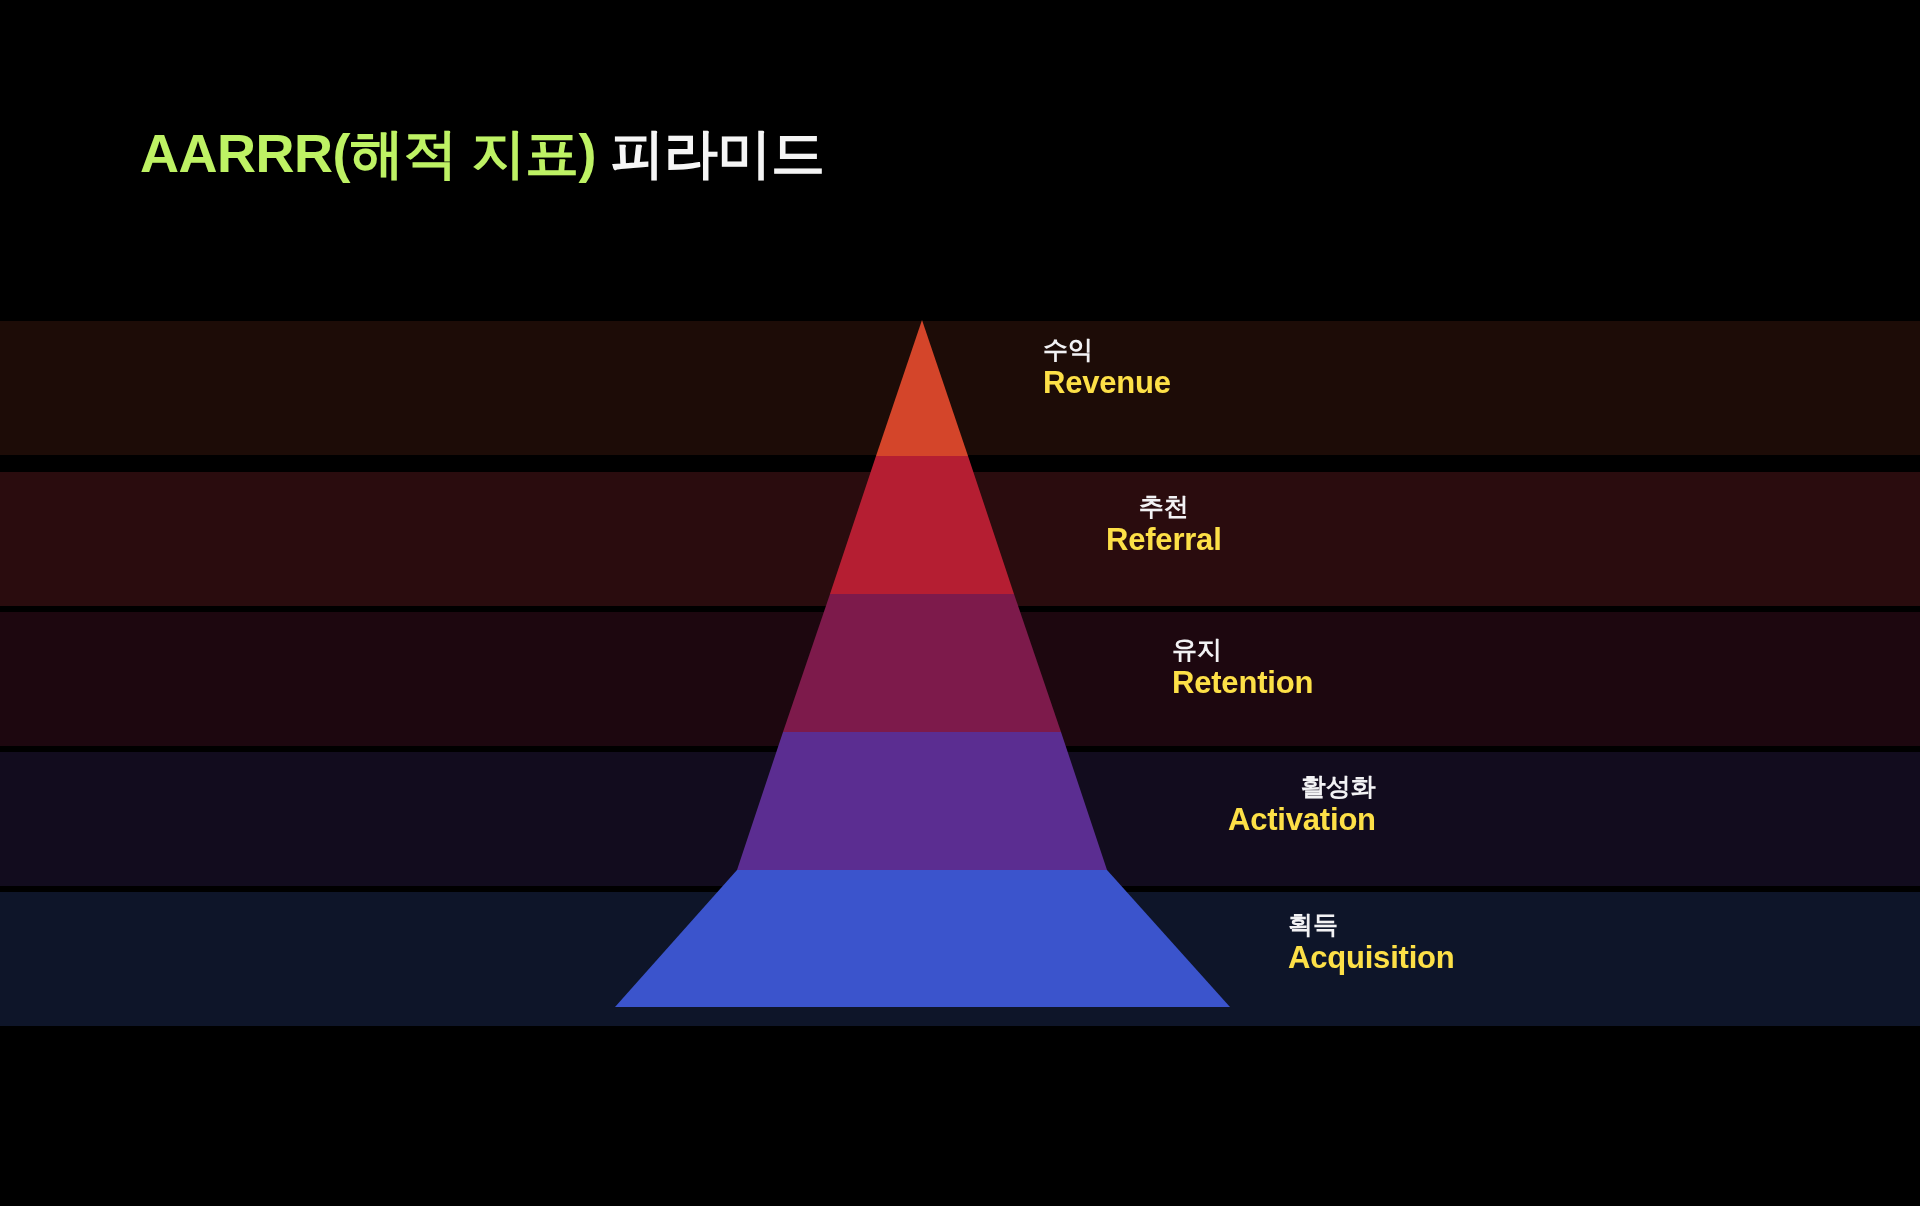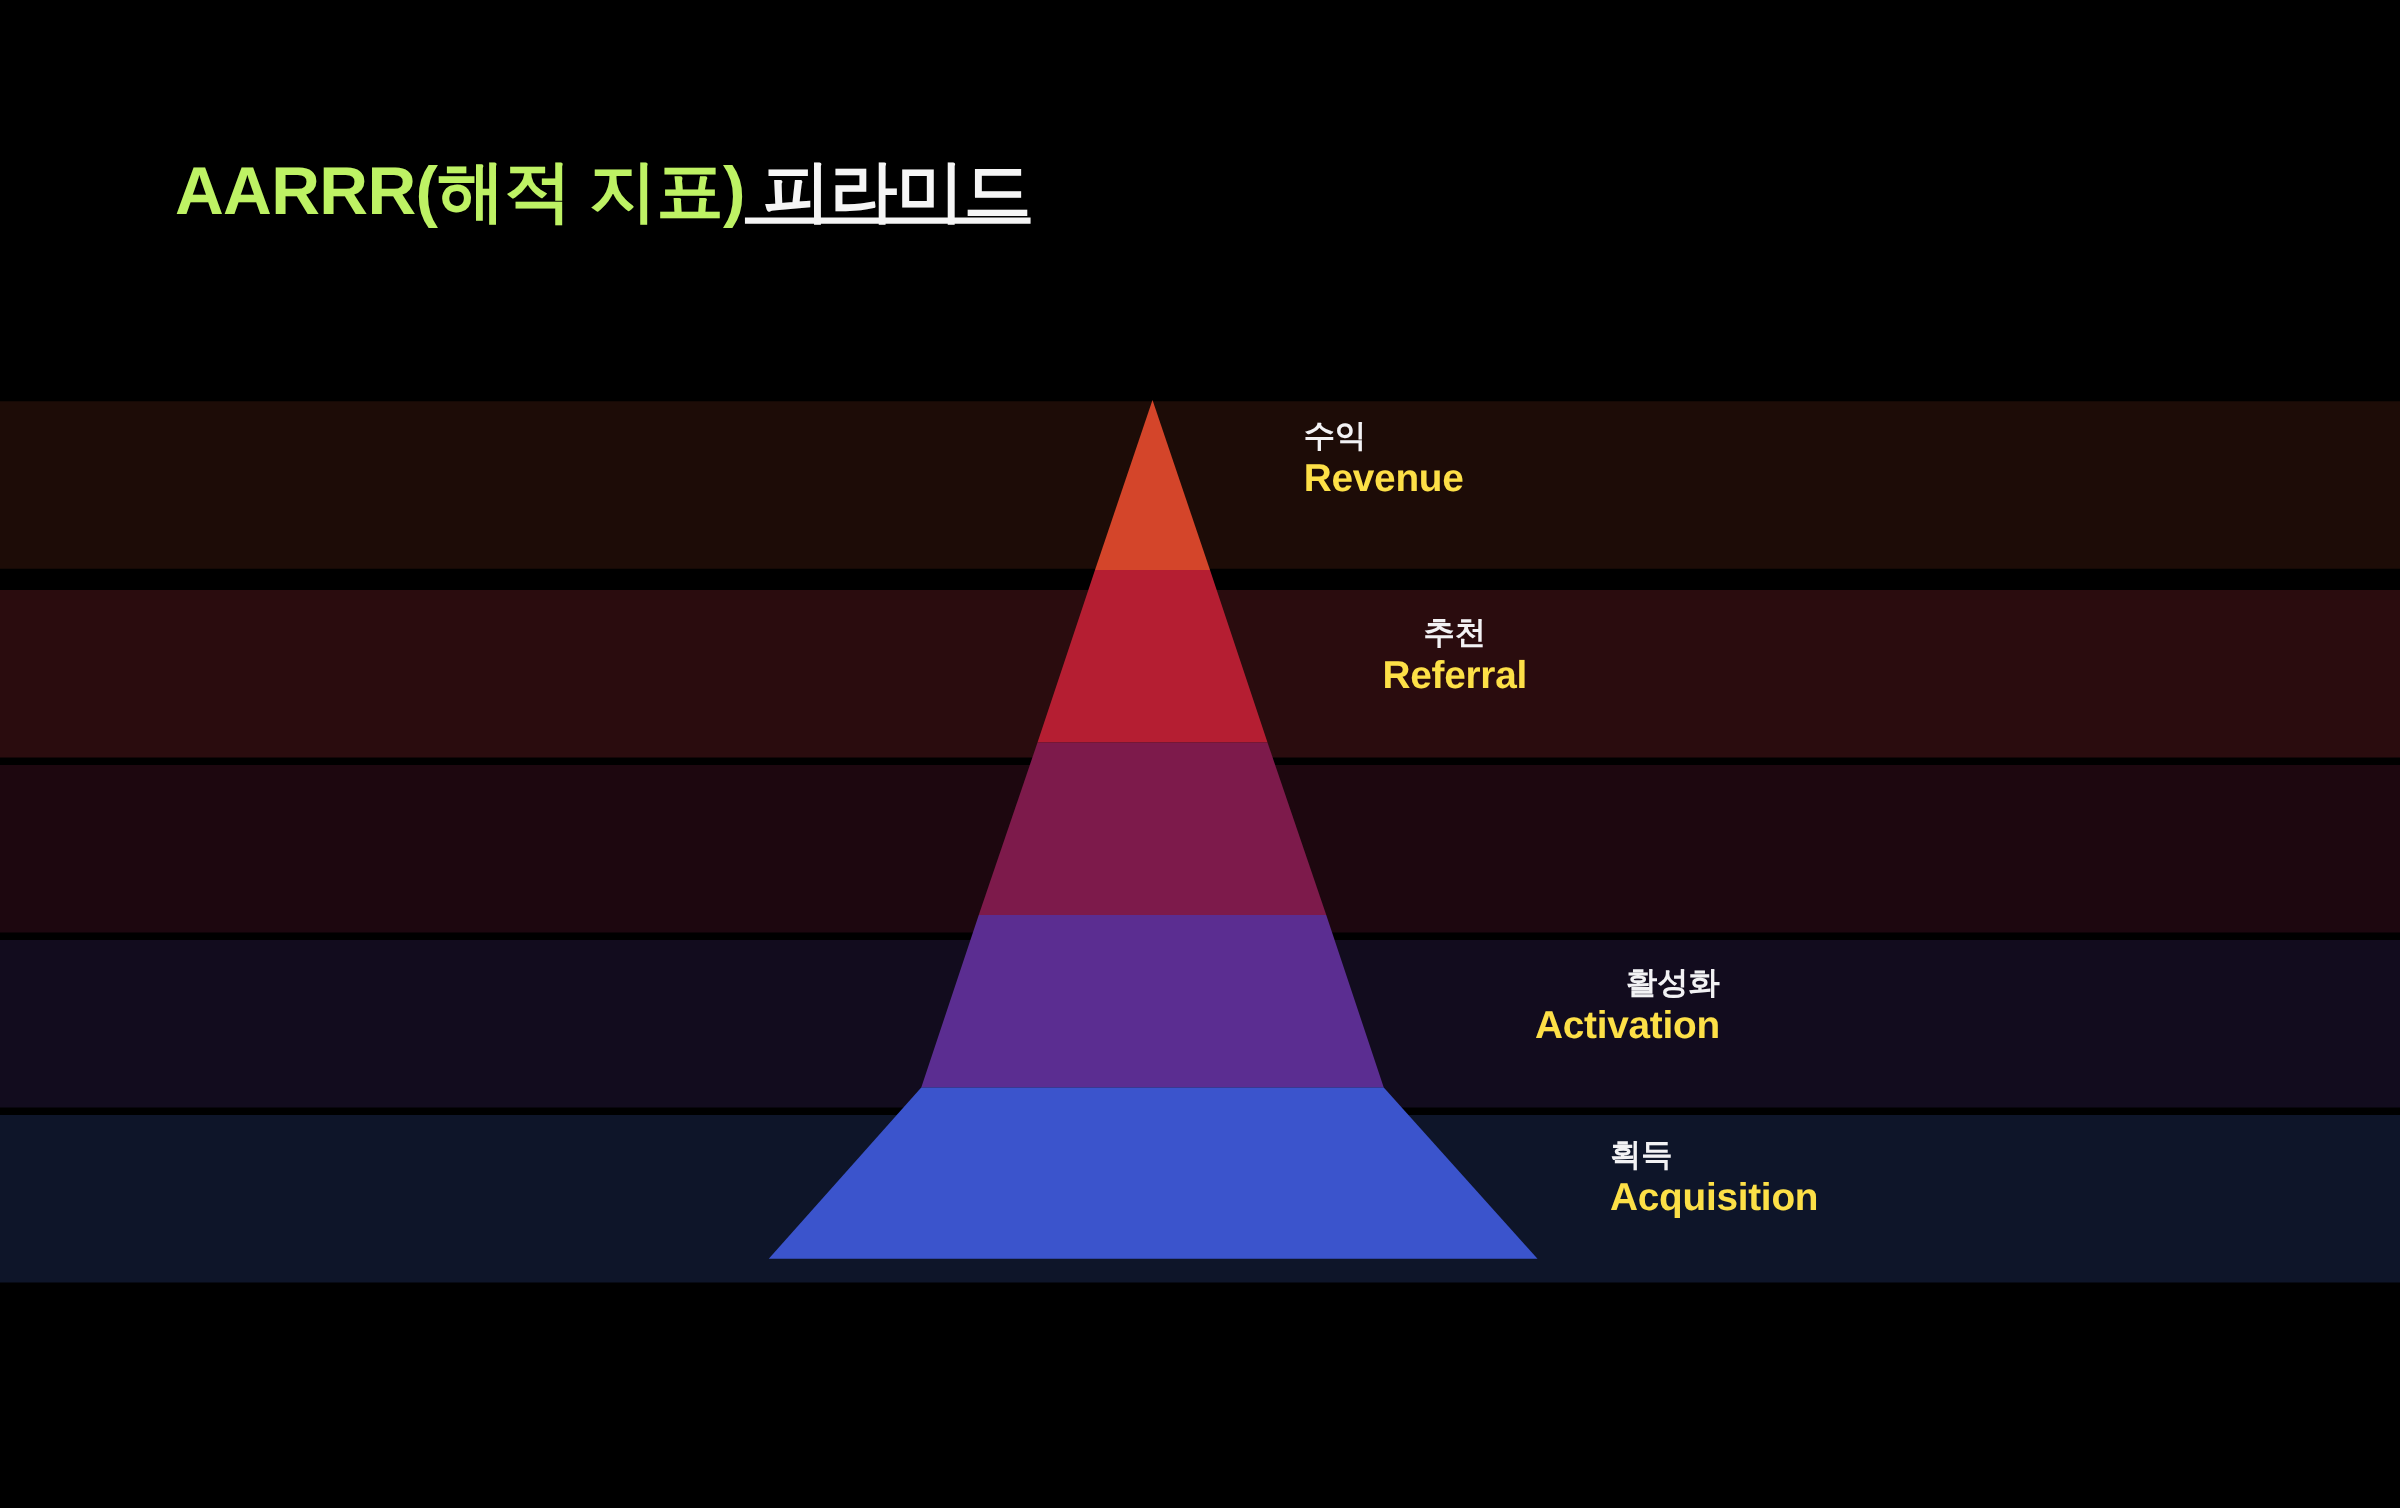--- a/index.html
+++ b/index.html
@@ -28,21 +28,21 @@
     position: absolute;
     left: 140px;
     top: 122px;
     font-size: 54px;
     font-weight: bold;
     letter-spacing: -0.5px;
     white-space: nowrap;
     line-height: 1.15;
   }
   #title .accent { color: #bef264; }
-  #title .plain  { color: #f5f5f5; text-decoration: underline; }
+  #title .plain  { color: #f5f5f5; }
 
   
   #bands {
     position: absolute;
     left: 0;
     top: 0;
     width: 1920px;
     height: 1206px;
   }
   .band {
@@ -112,20 +112,24 @@
   <div class="label" style="left:1043px;top:335px;">
     <span class="ko">수익</span>
     <span class="en">Revenue</span>
   </div>
 
   <div class="label" style="left:1106px;top:492px;text-align:center;">
     <span class="ko">추천</span>
     <span class="en">Referral</span>
   </div>
 
+  <div class="label" style="left:1172px;top:635px;">
+    <span class="ko">유지</span>
+    <span class="en">Retention</span>
+  </div>
 
   <div class="label" style="left:1228px;top:772px;text-align:right;">
     <span class="ko">활성화</span>
     <span class="en">Activation</span>
   </div>
 
   <div class="label" style="left:1288px;top:910px;">
     <span class="ko">획득</span>
     <span class="en">Acquisition</span>
   </div>

